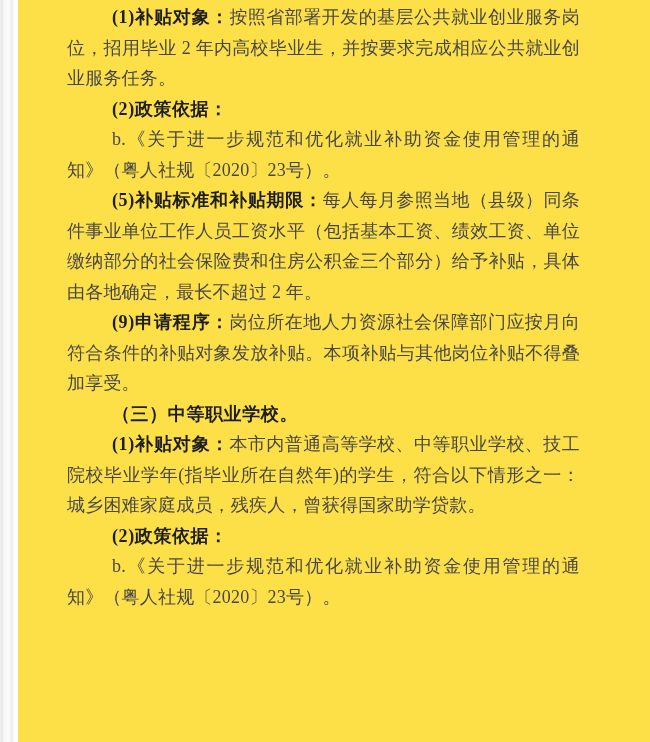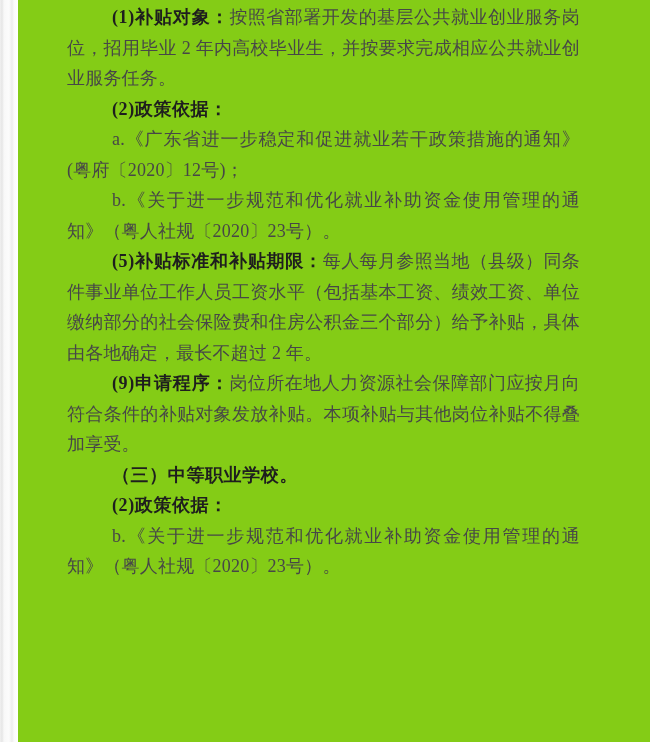--- a/index.html
+++ b/index.html
@@ -9,21 +9,21 @@
   body {
     width: 650px;
     height: 742px;
     background: #ffffff;
     overflow: hidden;
   }
   .page {
     position: relative;
     width: 650px;
     height: 742px;
-    background: #84cc16;
+    background: #fde047;
   }
   
   .edge-left {
     position: absolute;
     left: 0;
     top: 0;
     width: 18px;
     height: 100%;
     background: linear-gradient(90deg,
       #f0f0f0 0px,
@@ -60,29 +60,29 @@
 </head>
 <body>
 
 <div class="page">
   <div class="edge-left"></div>
   <div class="content" id="content">
   <p class="para"><b class="para-bold">(1)补贴对象：</b><span class="para-text">按照省部署开发的基层公共就业创业服务岗位，招用毕业 2 年内高校毕业生，并按要求完成相应公共就业创业服务任务。</span></p>
 
   <p class="para"><b class="para-bold">(2)政策依据：</b></p>
 
-  <p class="para"><span class="para-text">a.《广东省进一步稳定和促进就业若干政策措施的通知》(粤府〔2020〕12号)；</span></p>
 
   <p class="para"><span class="para-text">b.《关于进一步规范和优化就业补助资金使用管理的通知》（粤人社规〔2020〕23号）。</span></p>
 
   <p class="para"><b class="para-bold">(5)补贴标准和补贴期限：</b><span class="para-text">每人每月参照当地（县级）同条件事业单位工作人员工资水平（包括基本工资、绩效工资、单位缴纳部分的社会保险费和住房公积金三个部分）给予补贴，具体由各地确定，最长不超过 2 年。</span></p>
 
   <p class="para"><b class="para-bold">(9)申请程序：</b><span class="para-text">岗位所在地人力资源社会保障部门应按月向符合条件的补贴对象发放补贴。本项补贴与其他岗位补贴不得叠加享受。</span></p>
 
   <p class="para"><b class="para-bold">（三）中等职业学校。</b></p>
 
+  <p class="para"><b class="para-bold">(1)补贴对象：</b><span class="para-text">本市内普通高等学校、中等职业学校、技工院校毕业学年(指毕业所在自然年)的学生，符合以下情形之一：城乡困难家庭成员，残疾人，曾获得国家助学贷款。</span></p>
 
   <p class="para"><b class="para-bold">(2)政策依据：</b></p>
 
 
   <p class="para"><span class="para-text">b.《关于进一步规范和优化就业补助资金使用管理的通知》（粤人社规〔2020〕23号）。</span></p>
 </div>
 </div>
 
 </body></html>

